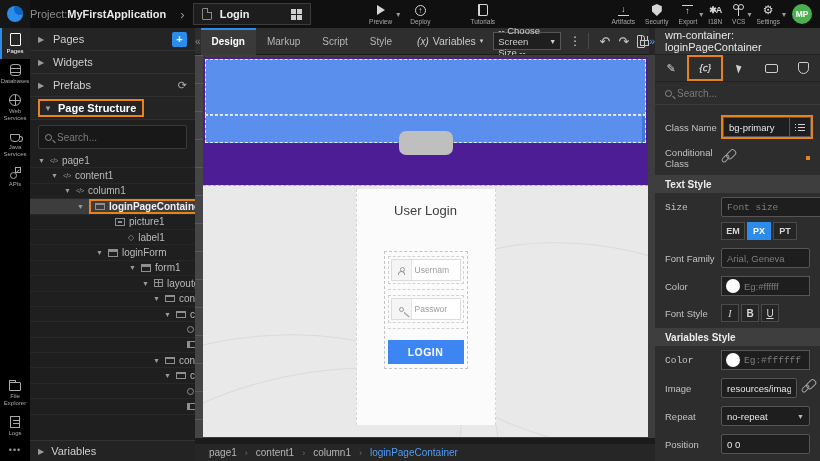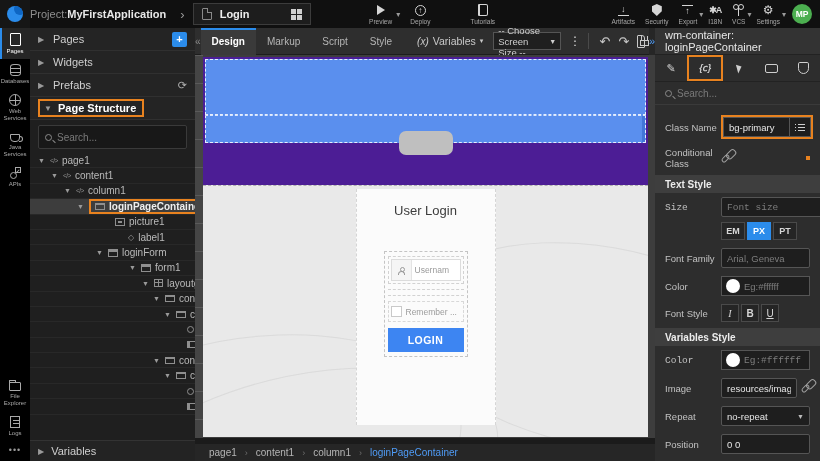--- a/index.html
+++ b/index.html
@@ -502,25 +502,29 @@
           <div class="form-box">
             <div class="inp-row">
               <div class="inp-grp">
                 <span class="ic-cell">
                     <span class="person"></span>
                   </span>
                 <input placeholder="Usernam" style="">
               </div>
             </div>
             <div class="frm-sep"></div>
+            <div class="inp-row">
+              <div class="inp-grp">
+                <span class="ic-cell">
+                    <span class="key"></span>
+                  </span>
+                <input placeholder="Passwor" style="">
+              </div>
+            </div>
             <div class="frm-sep"></div>
-            <div class="rem-row">
-              <span class="chk"></span>
-              <span class="rem-lb">Remember ...</span>
-            </div>
             <button class="login-btn">LOGIN</button>
           </div>
         </div>
       </div>
     </div>
   </div>
 
   <div class="canvas-gap"></div>
   <div class="crumbbar">
     <span>page1</span>

